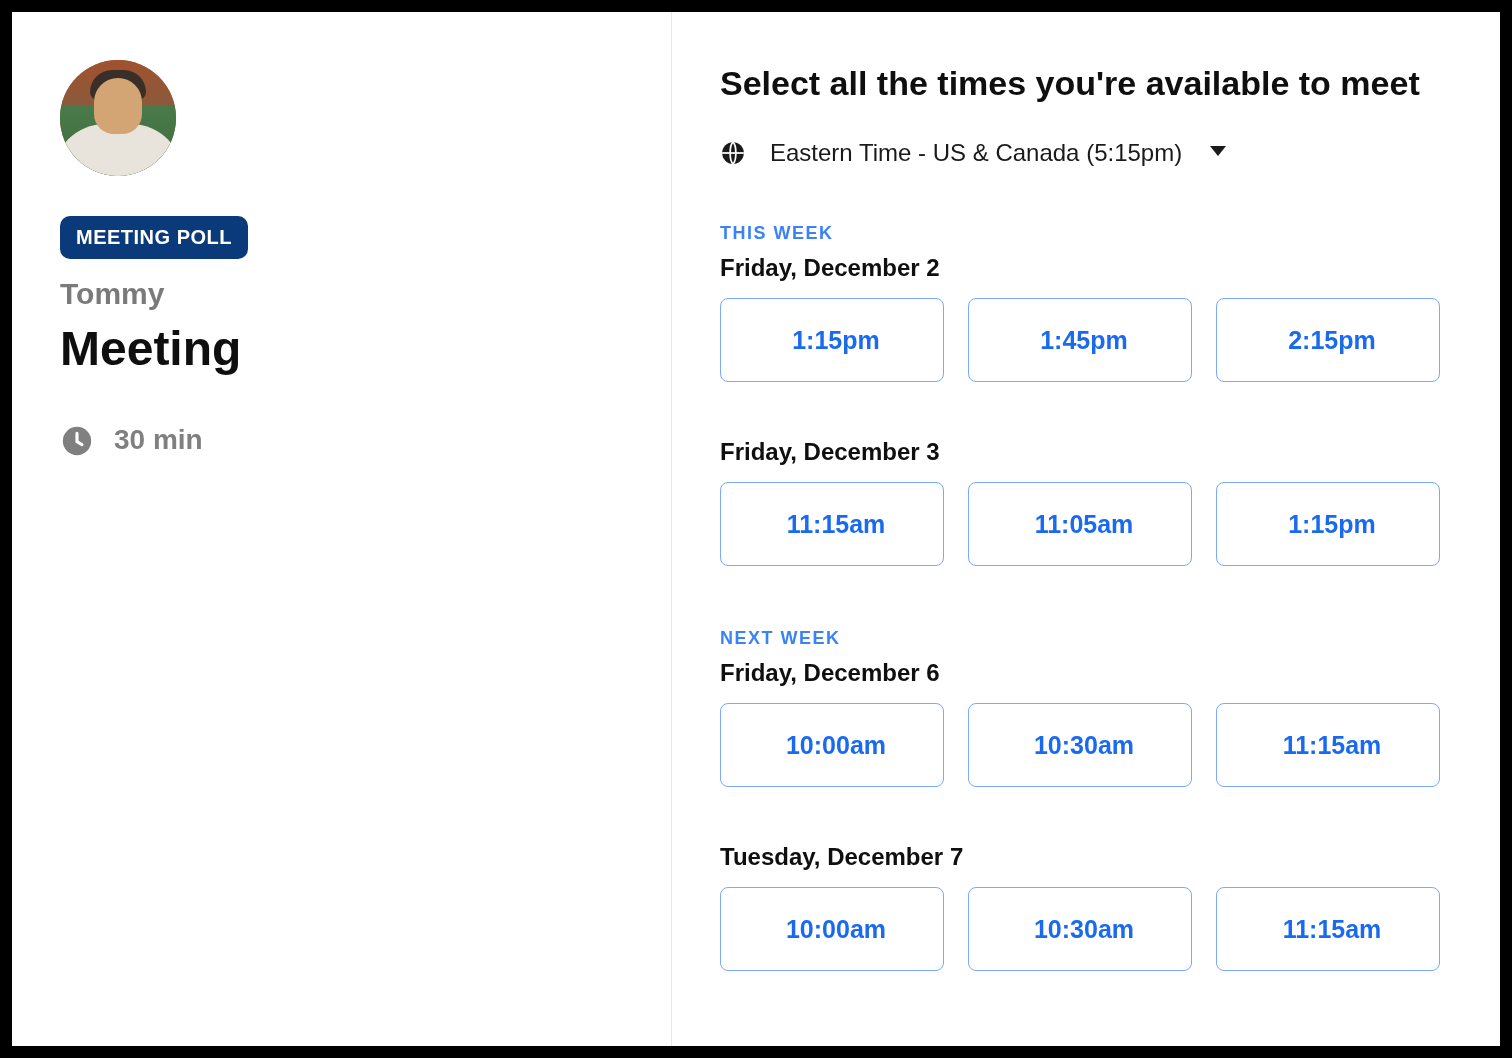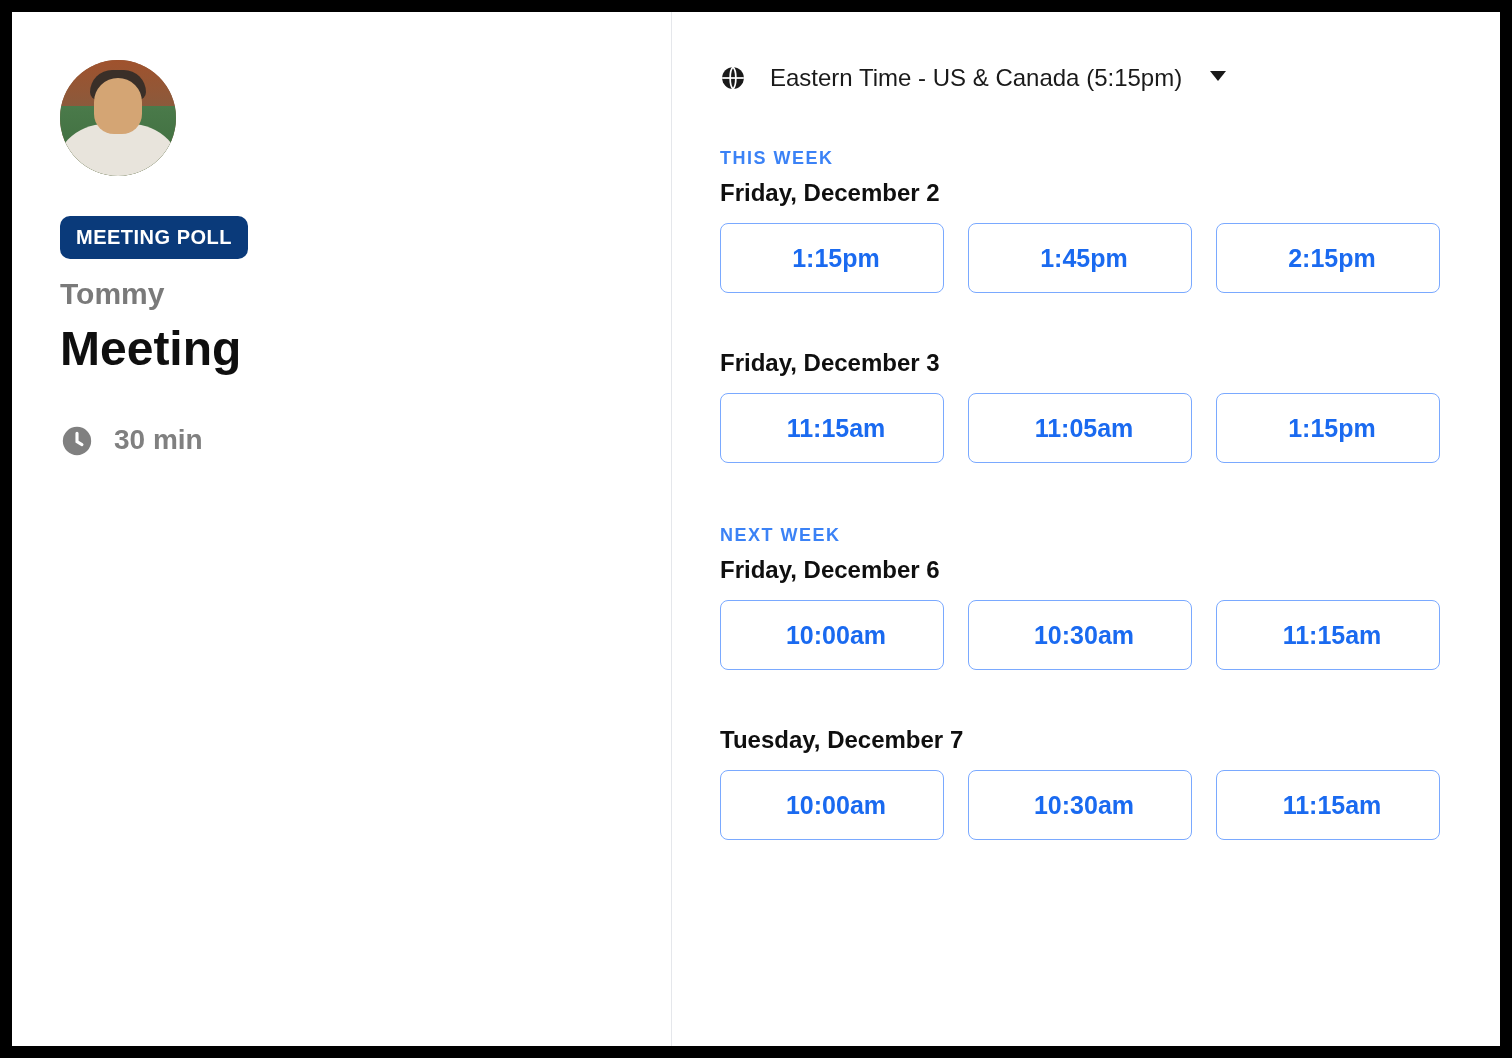--- a/index.html
+++ b/index.html
@@ -155,21 +155,21 @@
       color: #0f0f0f;
       margin-bottom: 16px;
     }
     .slots {
       display: flex;
       gap: 24px;
       margin-bottom: 56px;
     }
     .slot {
       width: 224px;
-      height: 70px;
+      height: 84px;
       border: 1.5px solid #7aa9ff;
       border-radius: 8px;
       background: #fff;
       color: #1a6af0;
       font-size: 25px;
       font-weight: 800;
       display: flex;
       align-items: center;
       justify-content: center;
       cursor: pointer;
@@ -193,20 +193,21 @@
     <div class="duration-row">
       <svg class="clock-icon" viewBox="0 0 24 24">
         <circle cx="12" cy="12" r="10" fill="currentColor"></circle>
         <path d="M12 6.5 V12.5 L15.5 14.5" stroke="#fff" stroke-width="2.2" stroke-linecap="round" fill="none"></path>
       </svg>
       <span class="duration">30 min</span>
     </div>
   </aside>
 
   <main class="main">
+    <h1 class="heading">Select all the times you're available to meet</h1>
     <div class="tz-row">
       <svg class="globe-icon" viewBox="0 0 24 24">
         <circle cx="12" cy="12" r="10" fill="currentColor"></circle>
         <path d="M2 12h20" stroke="#fff" stroke-width="1.6"></path>
         <path d="M12 2c3.5 2.8 3.5 17.2 0 20M12 2c-3.5 2.8-3.5 17.2 0 20" stroke="#fff" stroke-width="1.6" fill="none"></path>
       </svg>
       <span class="tz-text">Eastern Time - US &amp; Canada (5:15pm)</span>
       <span class="caret"></span>
     </div>
 

